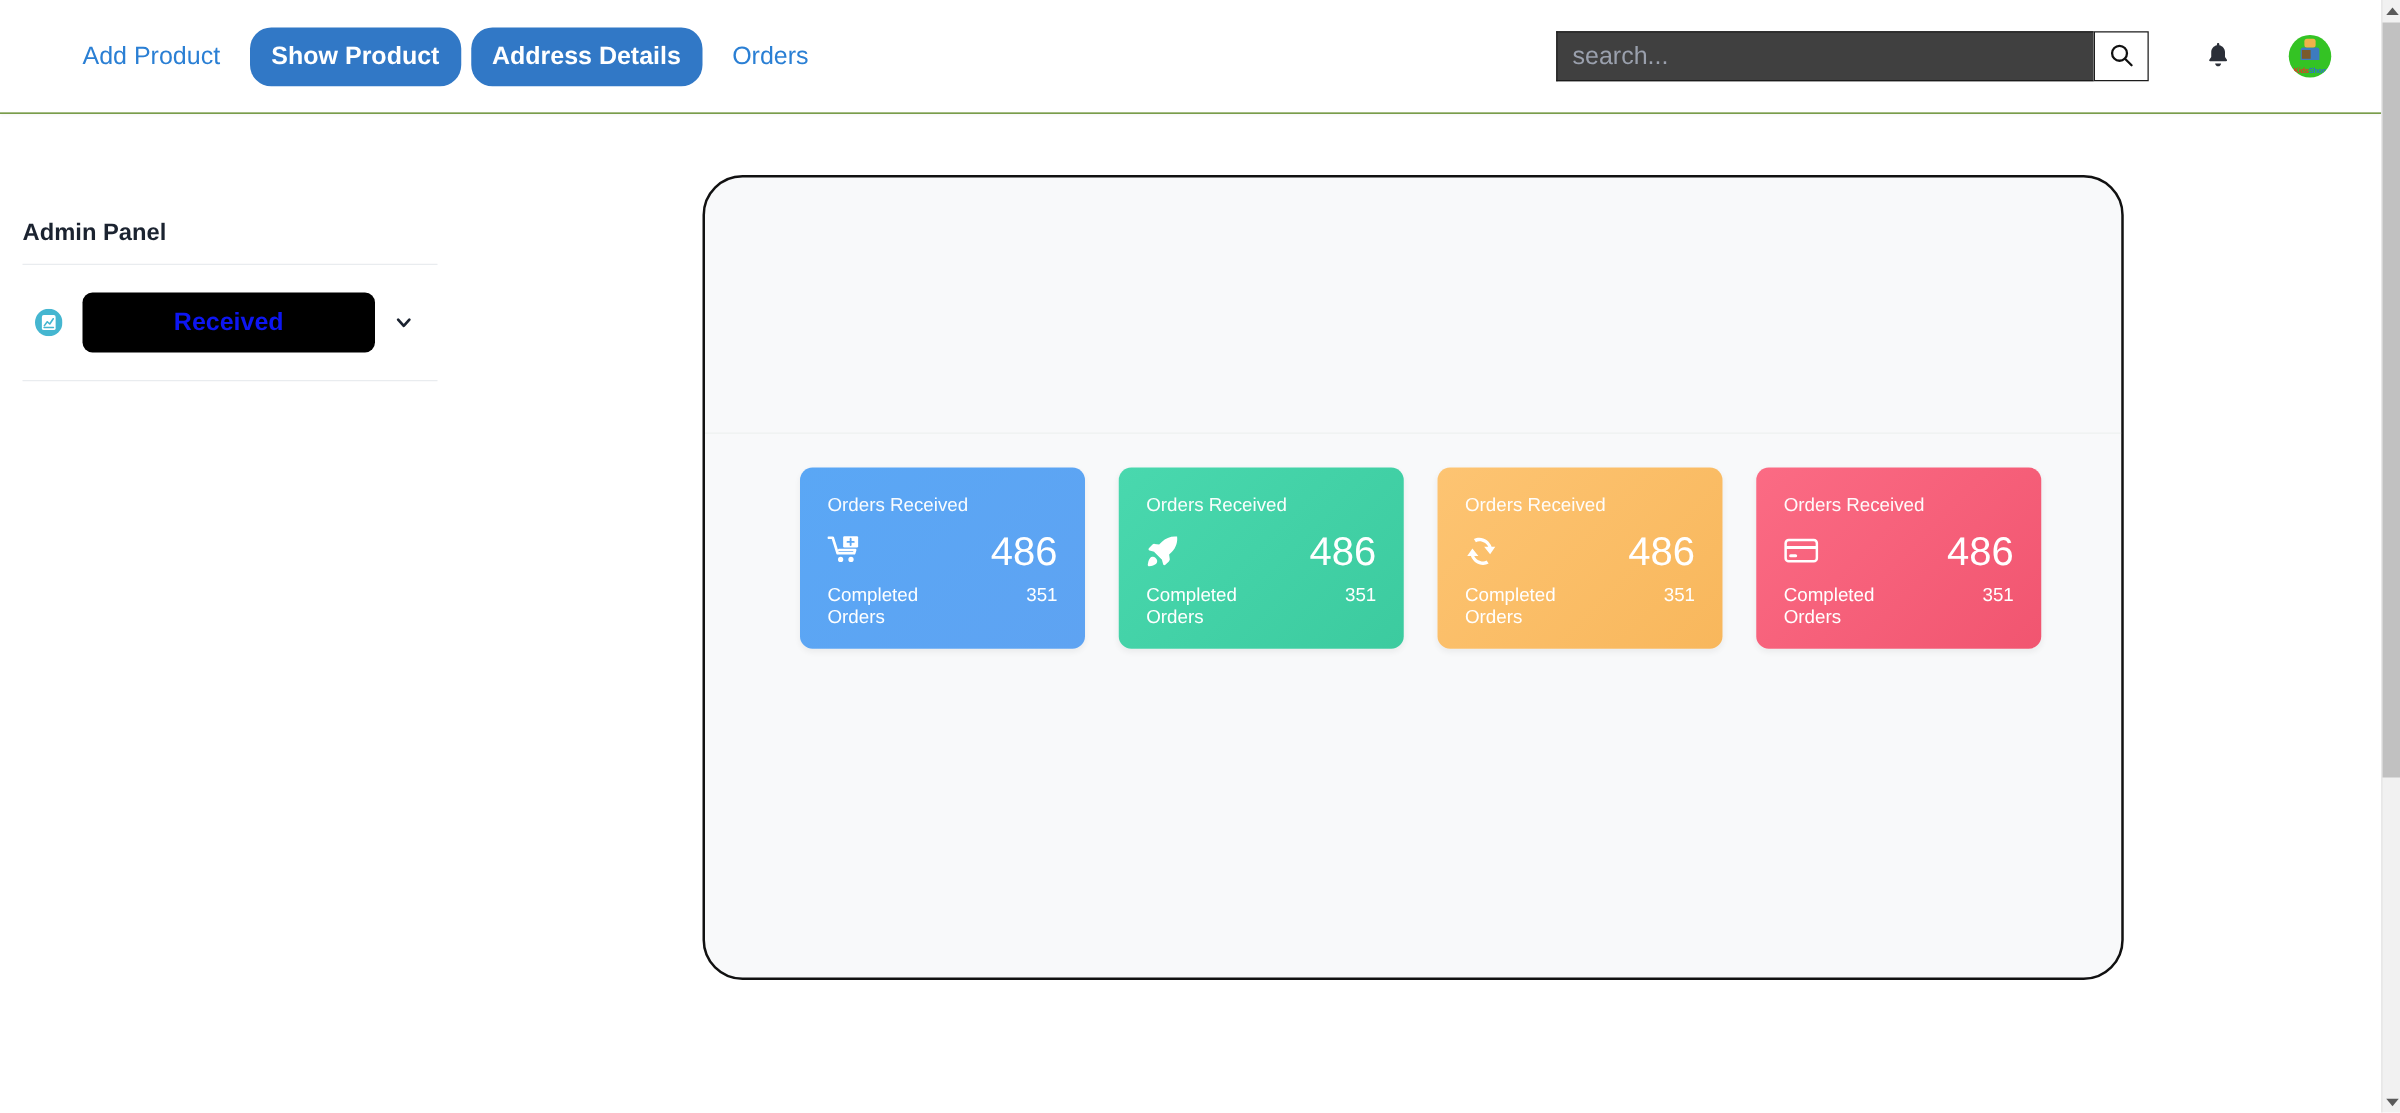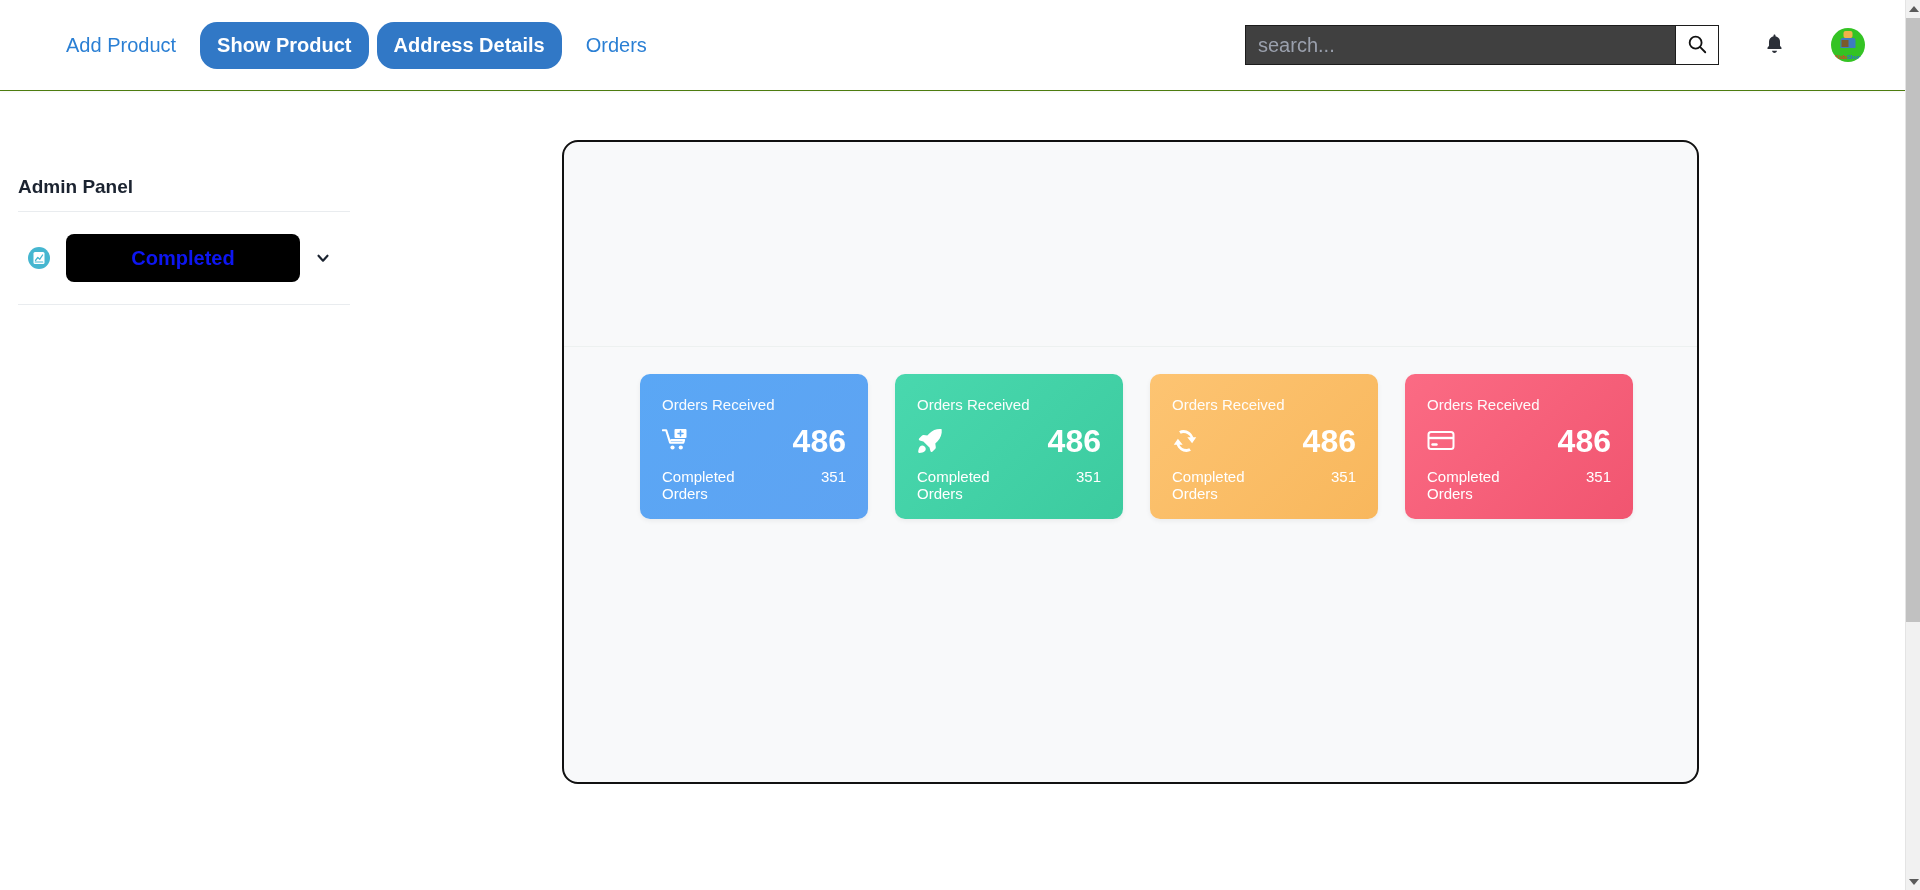--- a/index.html
+++ b/index.html
@@ -228,21 +228,21 @@
 
   
   .main-panel {
     position: absolute;
     left: 562px;
     top: 140px;
     width: 1137px;
     height: 644px;
     background: #f8f9fa;
     border: 2px solid #111111;
-    border-radius: 16px;
+    border-radius: 32px;
     overflow: hidden;
   }
 
   .panel-top-area { height: 204px; }
 
   .panel-divider {
     height: 1px;
     background: #edf1f0;
     width: 100%;
   }
@@ -276,21 +276,21 @@
     align-items: center;
     justify-content: space-between;
     margin-top: 6px;
     height: 42px;
   }
 
   .c-icon { width: 30px; height: 30px; display: flex; align-items: center; }
 
   .c-value {
     font-size: 32px;
-    font-weight: 700;
+    font-weight: 400;
     line-height: 34px;
   }
 
   .c-bottom {
     display: flex;
     align-items: flex-start;
     justify-content: space-between;
     margin-top: 6px;
     gap: 45px;
   }
@@ -384,21 +384,21 @@
   <div class="menu-group">
     <div class="menu-row">
       <span class="menu-icon">
         <svg width="22" height="22" viewBox="0 0 22 22">
           <circle cx="11" cy="11" r="11" fill="#45b6d0"></circle>
           <rect x="5.5" y="5" width="11" height="12" rx="1.5" fill="#ffffff"></rect>
           <polyline points="7.5,13.5 9.8,10.4 11.8,12.2 14.6,8" fill="none" stroke="#45b6d0" stroke-width="1.3" stroke-linecap="round" stroke-linejoin="round"></polyline>
           <line x1="7.2" y1="15" x2="14.8" y2="15" stroke="#45b6d0" stroke-width="1.1" stroke-linecap="round"></line>
         </svg>
       </span>
-      <button class="menu-btn accent-pure">Completed</button>
+      <button class="menu-btn accent-pure">Received</button>
       <span class="menu-caret">
         <svg width="18" height="18" viewBox="0 0 20 20" fill="none" stroke="#1b2330" stroke-width="2.4" stroke-linecap="round" stroke-linejoin="round">
           <polyline points="5,7.5 10,13 15,7.5"></polyline>
         </svg>
       </span>
     </div>
     <div class="menu-rule"></div>
   </div>
 
 

